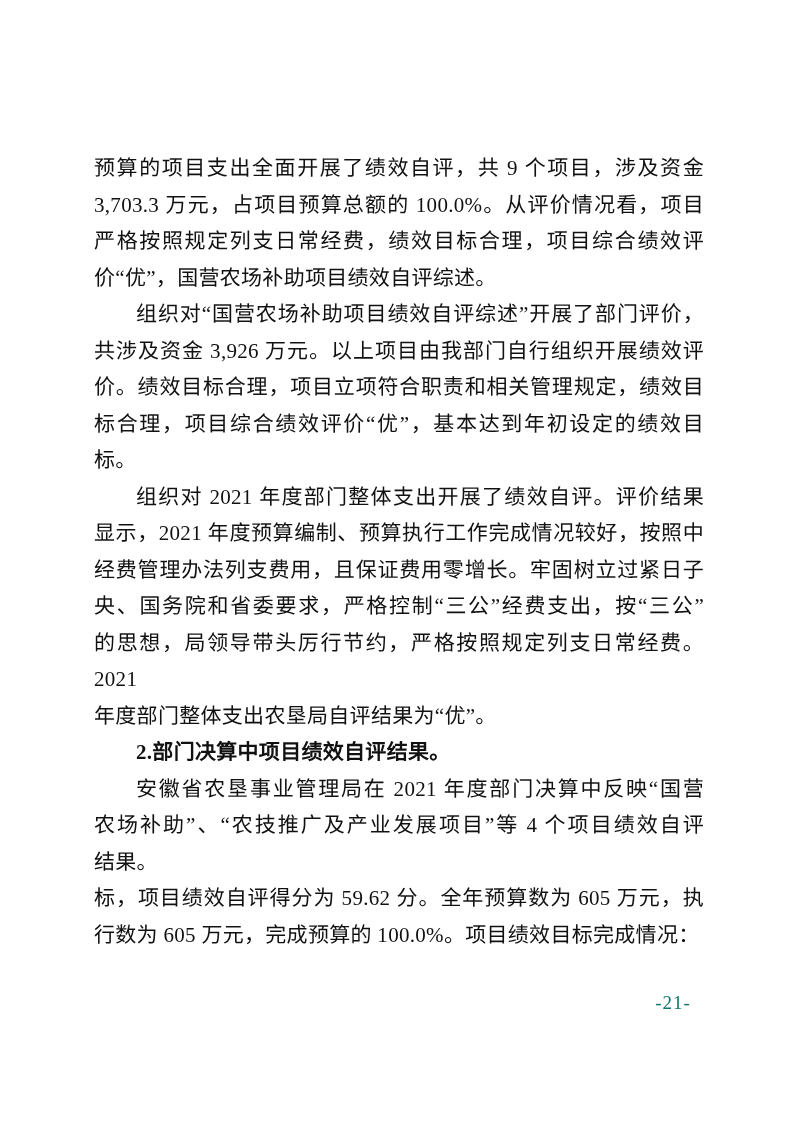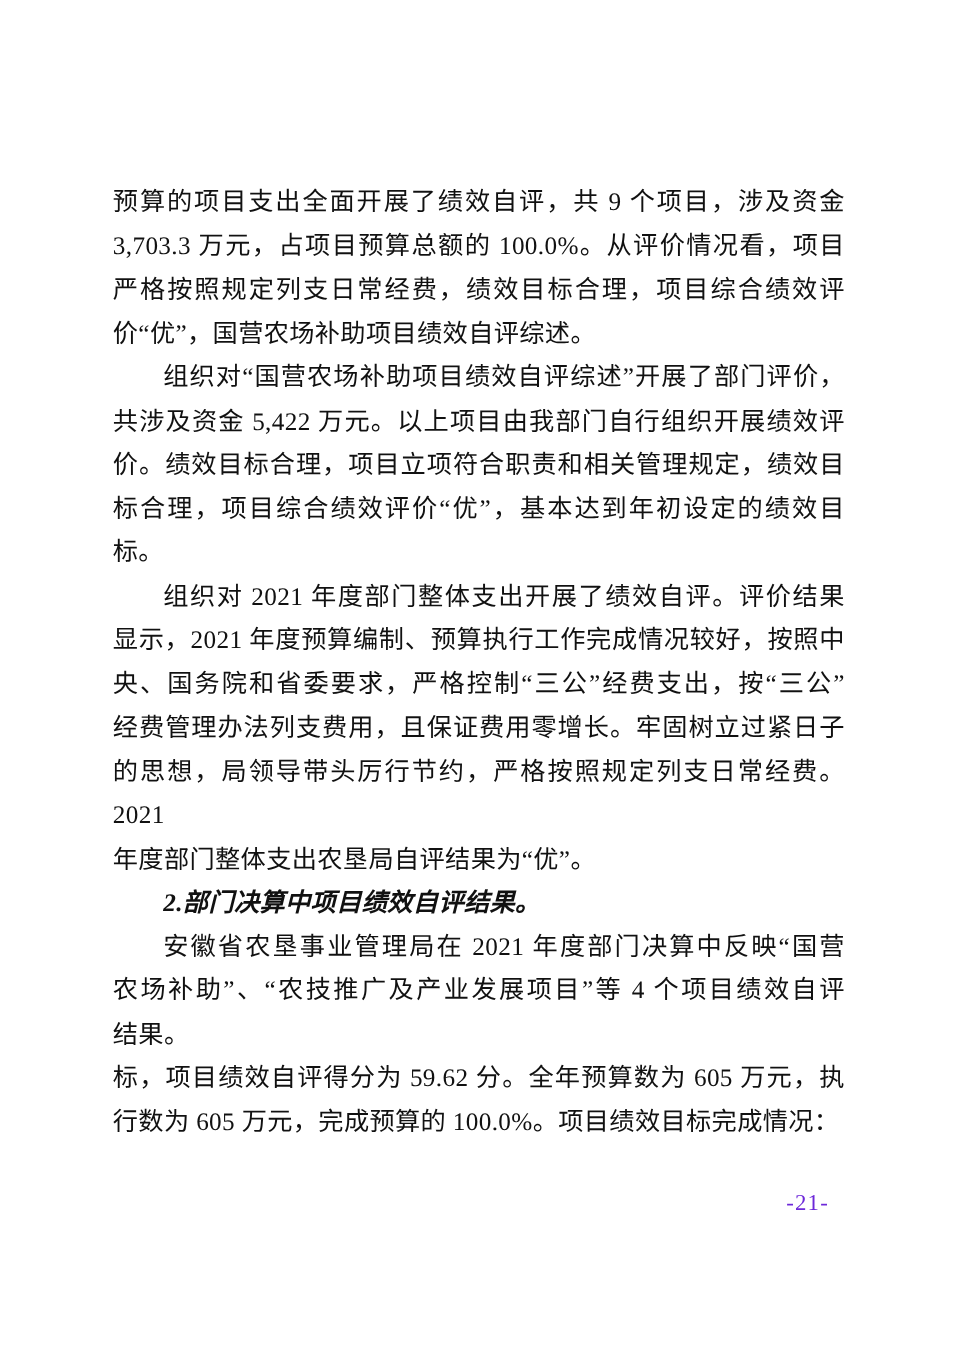--- a/index.html
+++ b/index.html
@@ -32,59 +32,58 @@
     white-space: normal;
   }
   .line.last {
     text-align-last: left;
   }
   .line.ind {
     text-indent: 2em;
   }
   .heading .line {
     font-weight: bold;
-    font-style: italic;
   }
   .pageno {
     position: absolute;
     top: 992px;
     left: 645px;
     width: 56px;
     text-align: center;
     font-size: 19px;
     letter-spacing: 1px;
-    color: #6d28d9;
+    color: #0f766e;
   }
 </style>
 </head>
 <body>
 
 <div class="page">
   <div class="doc-body">
 
     <div class="para">
       <div class="line">预算的项目支出全面开展了绩效自评，共 9 个项目，涉及资金</div>
       <div class="line">3,703.3 万元，占项目预算总额的 100.0%。从评价情况看，项目</div>
       <div class="line">严格按照规定列支日常经费，绩效目标合理，项目综合绩效评</div>
       <div class="line last">价“优”，国营农场补助项目绩效自评综述。</div>
     </div>
 
     <div class="para">
       <div class="line ind">组织对“国营农场补助项目绩效自评综述”开展了部门评价，</div>
-      <div class="line">共涉及资金 5,422 万元。以上项目由我部门自行组织开展绩效评</div>
+      <div class="line">共涉及资金 3,926 万元。以上项目由我部门自行组织开展绩效评</div>
       <div class="line">价。绩效目标合理，项目立项符合职责和相关管理规定，绩效目</div>
       <div class="line">标合理，项目综合绩效评价“优”，基本达到年初设定的绩效目</div>
       <div class="line last">标。</div>
     </div>
 
     <div class="para">
       <div class="line ind">组织对 2021 年度部门整体支出开展了绩效自评。评价结果</div>
       <div class="line">显示，2021 年度预算编制、预算执行工作完成情况较好，按照中</div>
+      <div class="line">经费管理办法列支费用，且保证费用零增长。牢固树立过紧日子</div>
       <div class="line">央、国务院和省委要求，严格控制“三公”经费支出，按“三公”</div>
-      <div class="line">经费管理办法列支费用，且保证费用零增长。牢固树立过紧日子</div>
       <div class="line">的思想，局领导带头厉行节约，严格按照规定列支日常经费。2021</div>
       <div class="line last">年度部门整体支出农垦局自评结果为“优”。</div>
     </div>
 
     <div class="para heading">
       <div class="line last ind">2.部门决算中项目绩效自评结果。</div>
     </div>
 
     <div class="para">
       <div class="line ind">安徽省农垦事业管理局在 2021 年度部门决算中反映“国营</div>

